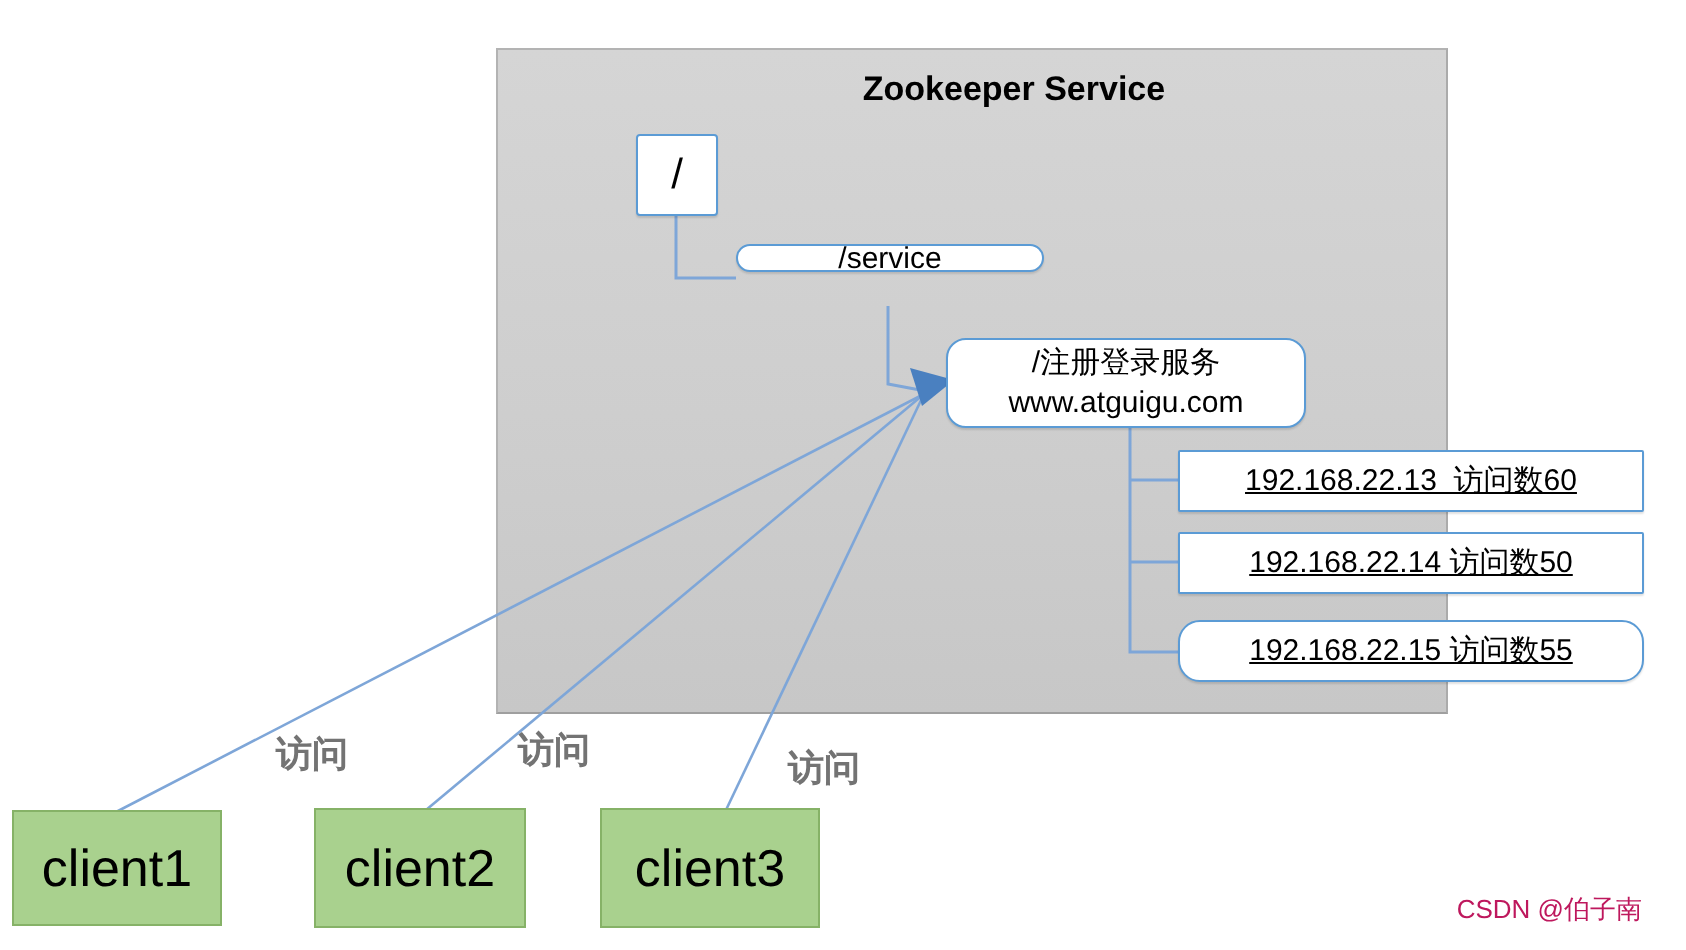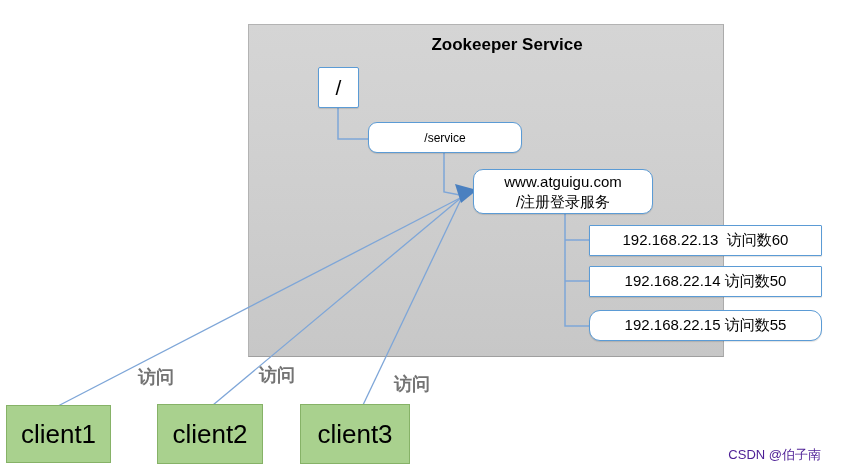--- a/index.html
+++ b/index.html
@@ -17,45 +17,45 @@
   .panel-title{
     position:absolute;left:118px;top:10px;width:280px;text-align:center;
     font-size:17px;font-weight:bold;color:#000;
   }
   .node{
     position:absolute;background:#ffffff;border:1.6px solid #5b9bd5;
     box-sizing:border-box;display:flex;align-items:center;justify-content:center;
     color:#000;box-shadow:0 1px 1px rgba(0,0,0,0.12);
   }
   .root-node{left:318px;top:67px;width:41px;height:41px;font-size:21px;border-radius:2px;}
-  .service-node{left:368px;top:122px;width:154px;height:31px;font-size:12px;border-radius:9px;}
+  .service-node{left:368px;top:122px;width:154px;height:14px;font-size:15px;border-radius:9px;}
   .registry-node{
     left:473px;top:169px;width:180px;height:45px;font-size:15px;border-radius:10px;
     flex-direction:column;line-height:20px;
   }
-  .server-node{left:589px;width:233px;height:31px;font-size:15px;border-radius:1px;white-space:pre;}
+  .server-node{left:589px;width:233px;height:31px;font-size:15px;border-radius:1px;white-space:pre;text-decoration:underline;}
   .server-0{top:225px;}
   .server-1{top:266px;}
   .server-2{top:310px;border-radius:11px;}
   .client{
     position:absolute;background:#a9d18e;border:1.6px solid #86b267;
     box-sizing:border-box;display:flex;align-items:center;justify-content:center;
     font-size:26px;color:#000;
   }
   .client-0{left:6px;top:405px;width:105px;height:58px;}
   .client-1{left:157px;top:404px;width:106px;height:60px;}
   .client-2{left:300px;top:404px;width:110px;height:60px;}
   .access-label{
     position:absolute;color:#737373;font-size:18px;font-weight:600;
   }
   .access-0{left:138px;top:365px;}
   .access-1{left:259px;top:363px;}
   .access-2{left:394px;top:372px;}
   .watermark{
-    position:absolute;right:22px;top:446px;color:#4c1d95;font-size:13px;
+    position:absolute;right:22px;top:446px;color:#be185d;font-size:13px;
   }
   svg.wires{position:absolute;left:0;top:0;pointer-events:none;}
 </style>
 </head>
 <body>
 
 <div class="panel">
   <div class="panel-title">Zookeeper Service</div>
 </div>
 
@@ -77,22 +77,22 @@
 
 <div class="node root-node">
   <span>/</span>
 </div>
 
 <div class="node service-node">
   <span>/service</span>
 </div>
 
 <div class="node registry-node">
+  <span>/注册登录服务</span>
   <span>www.atguigu.com</span>
-  <span>/注册登录服务</span>
 </div>
 
 <div class="node server-node server-0">
   <span>192.168.22.13  访问数60</span>
 </div>
 <div class="node server-node server-1">
   <span>192.168.22.14 访问数50</span>
 </div>
 <div class="node server-node server-2">
   <span>192.168.22.15 访问数55</span>

